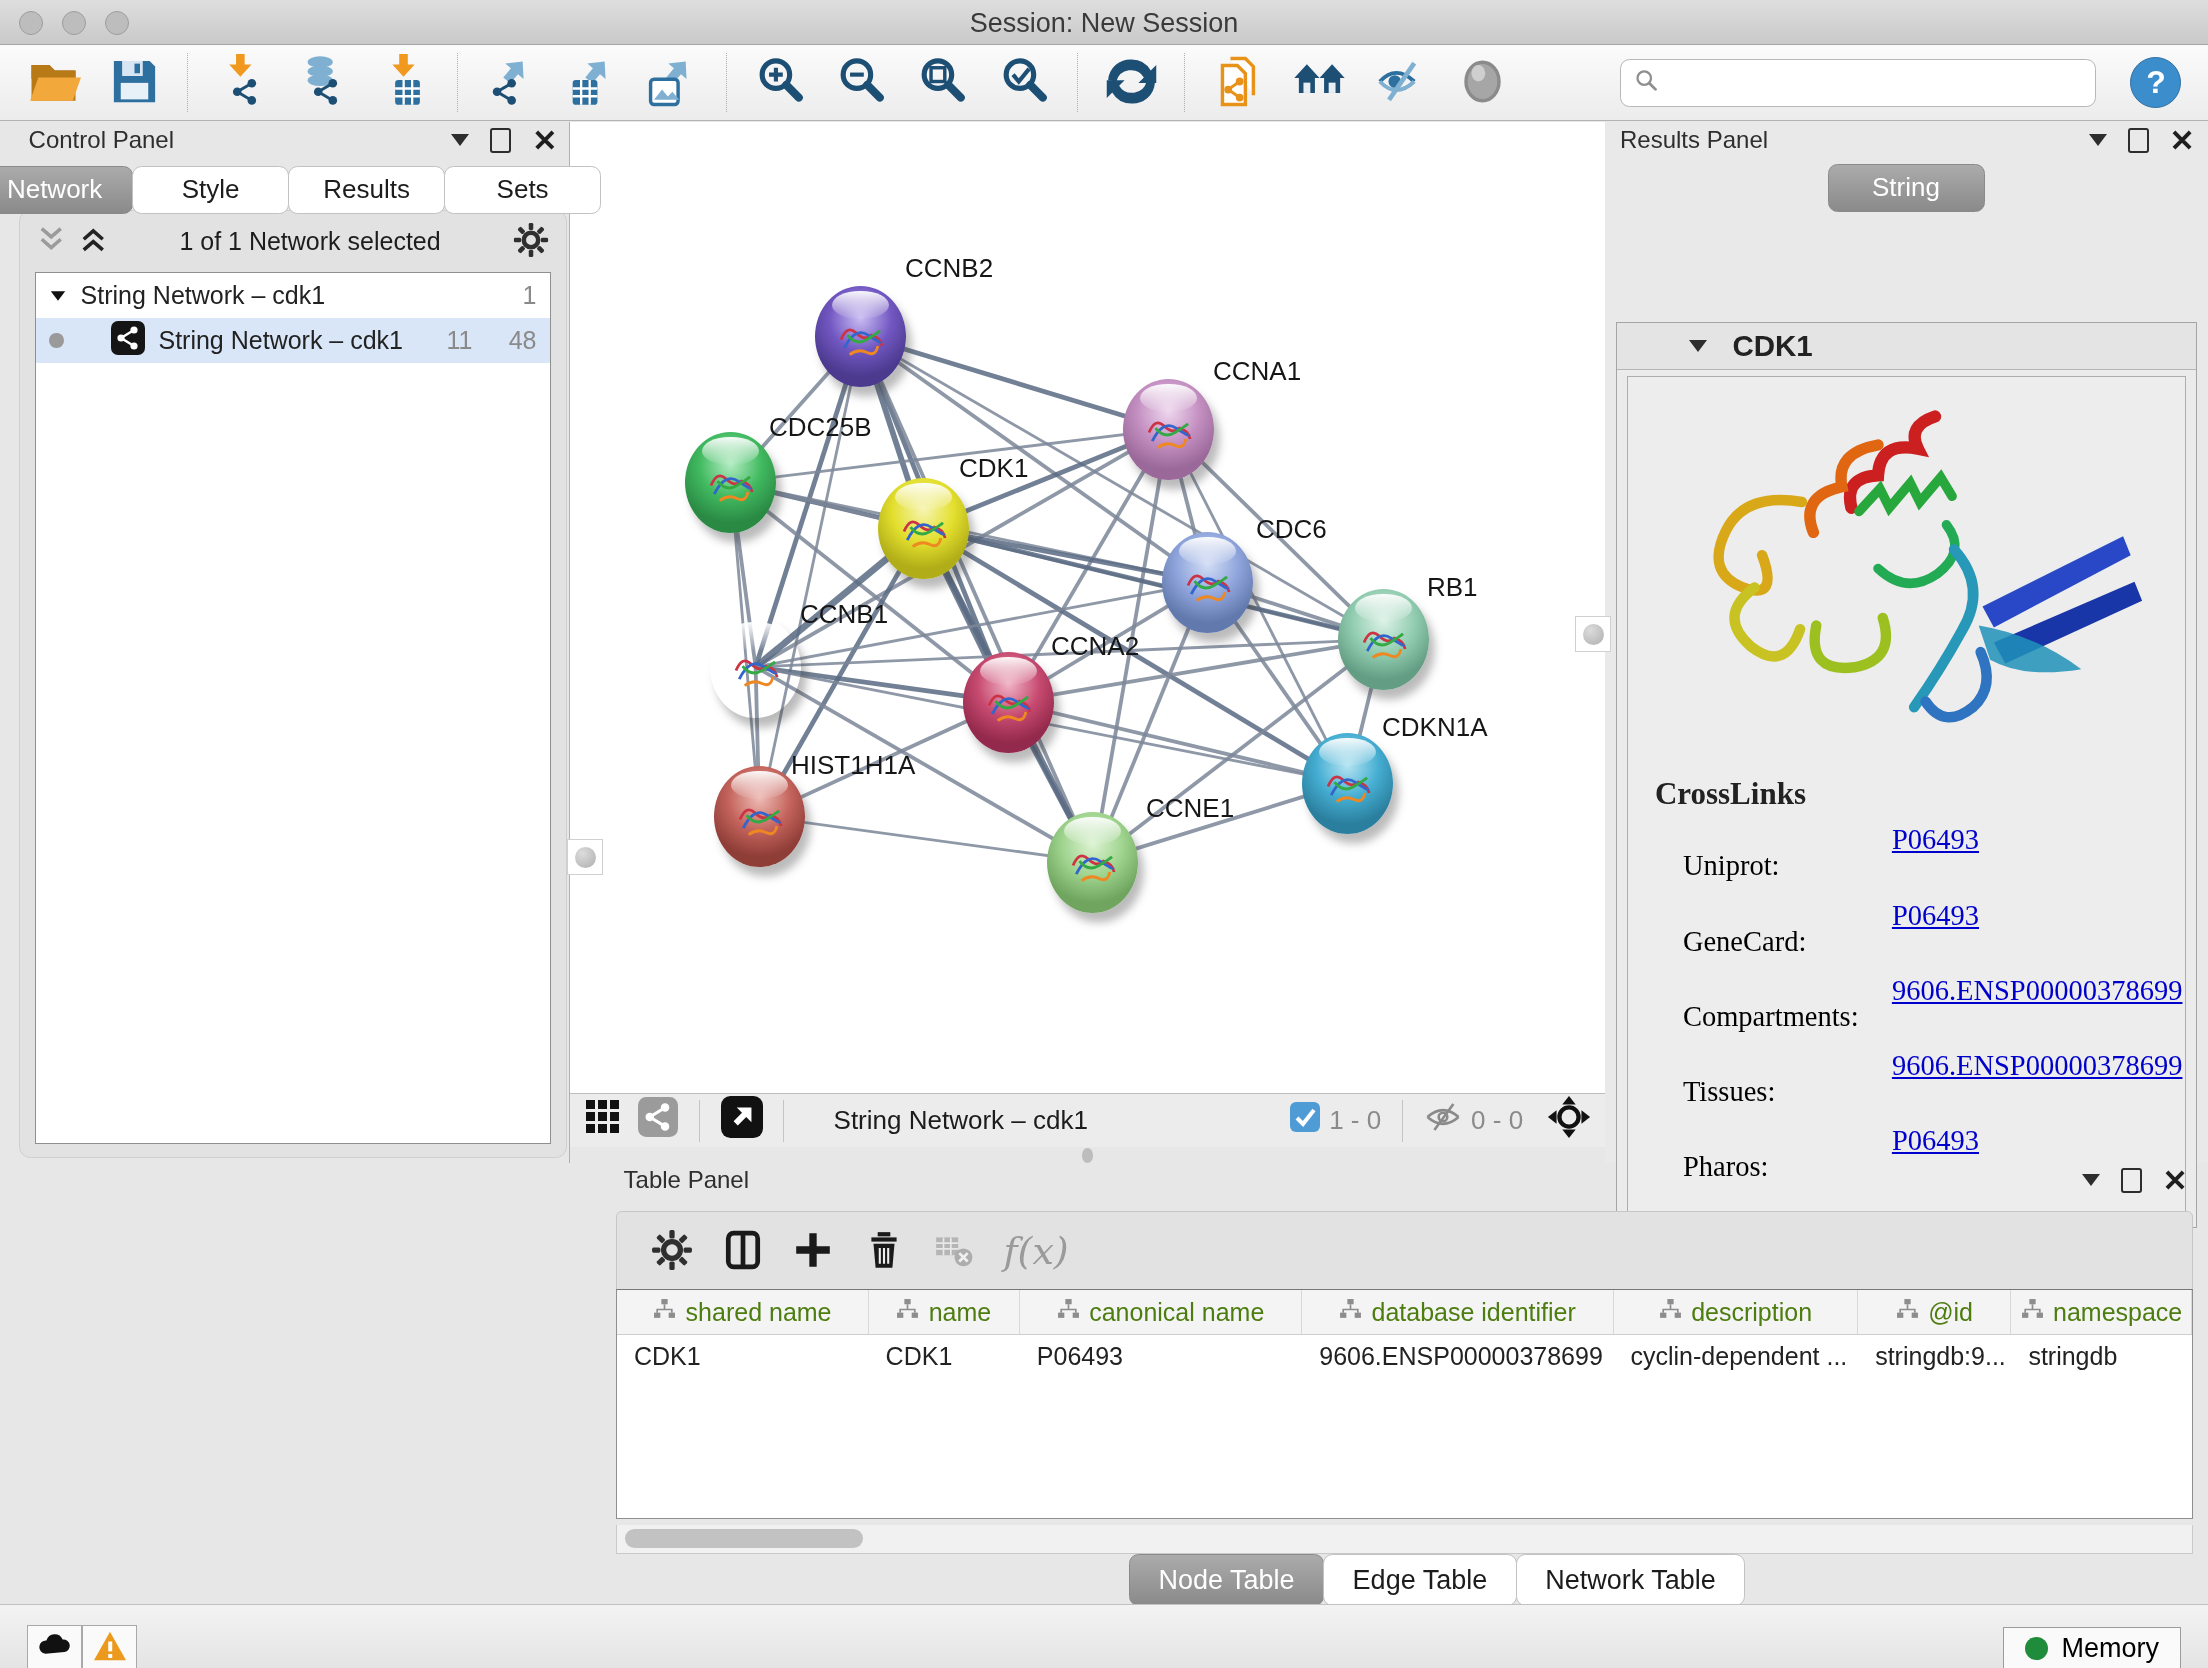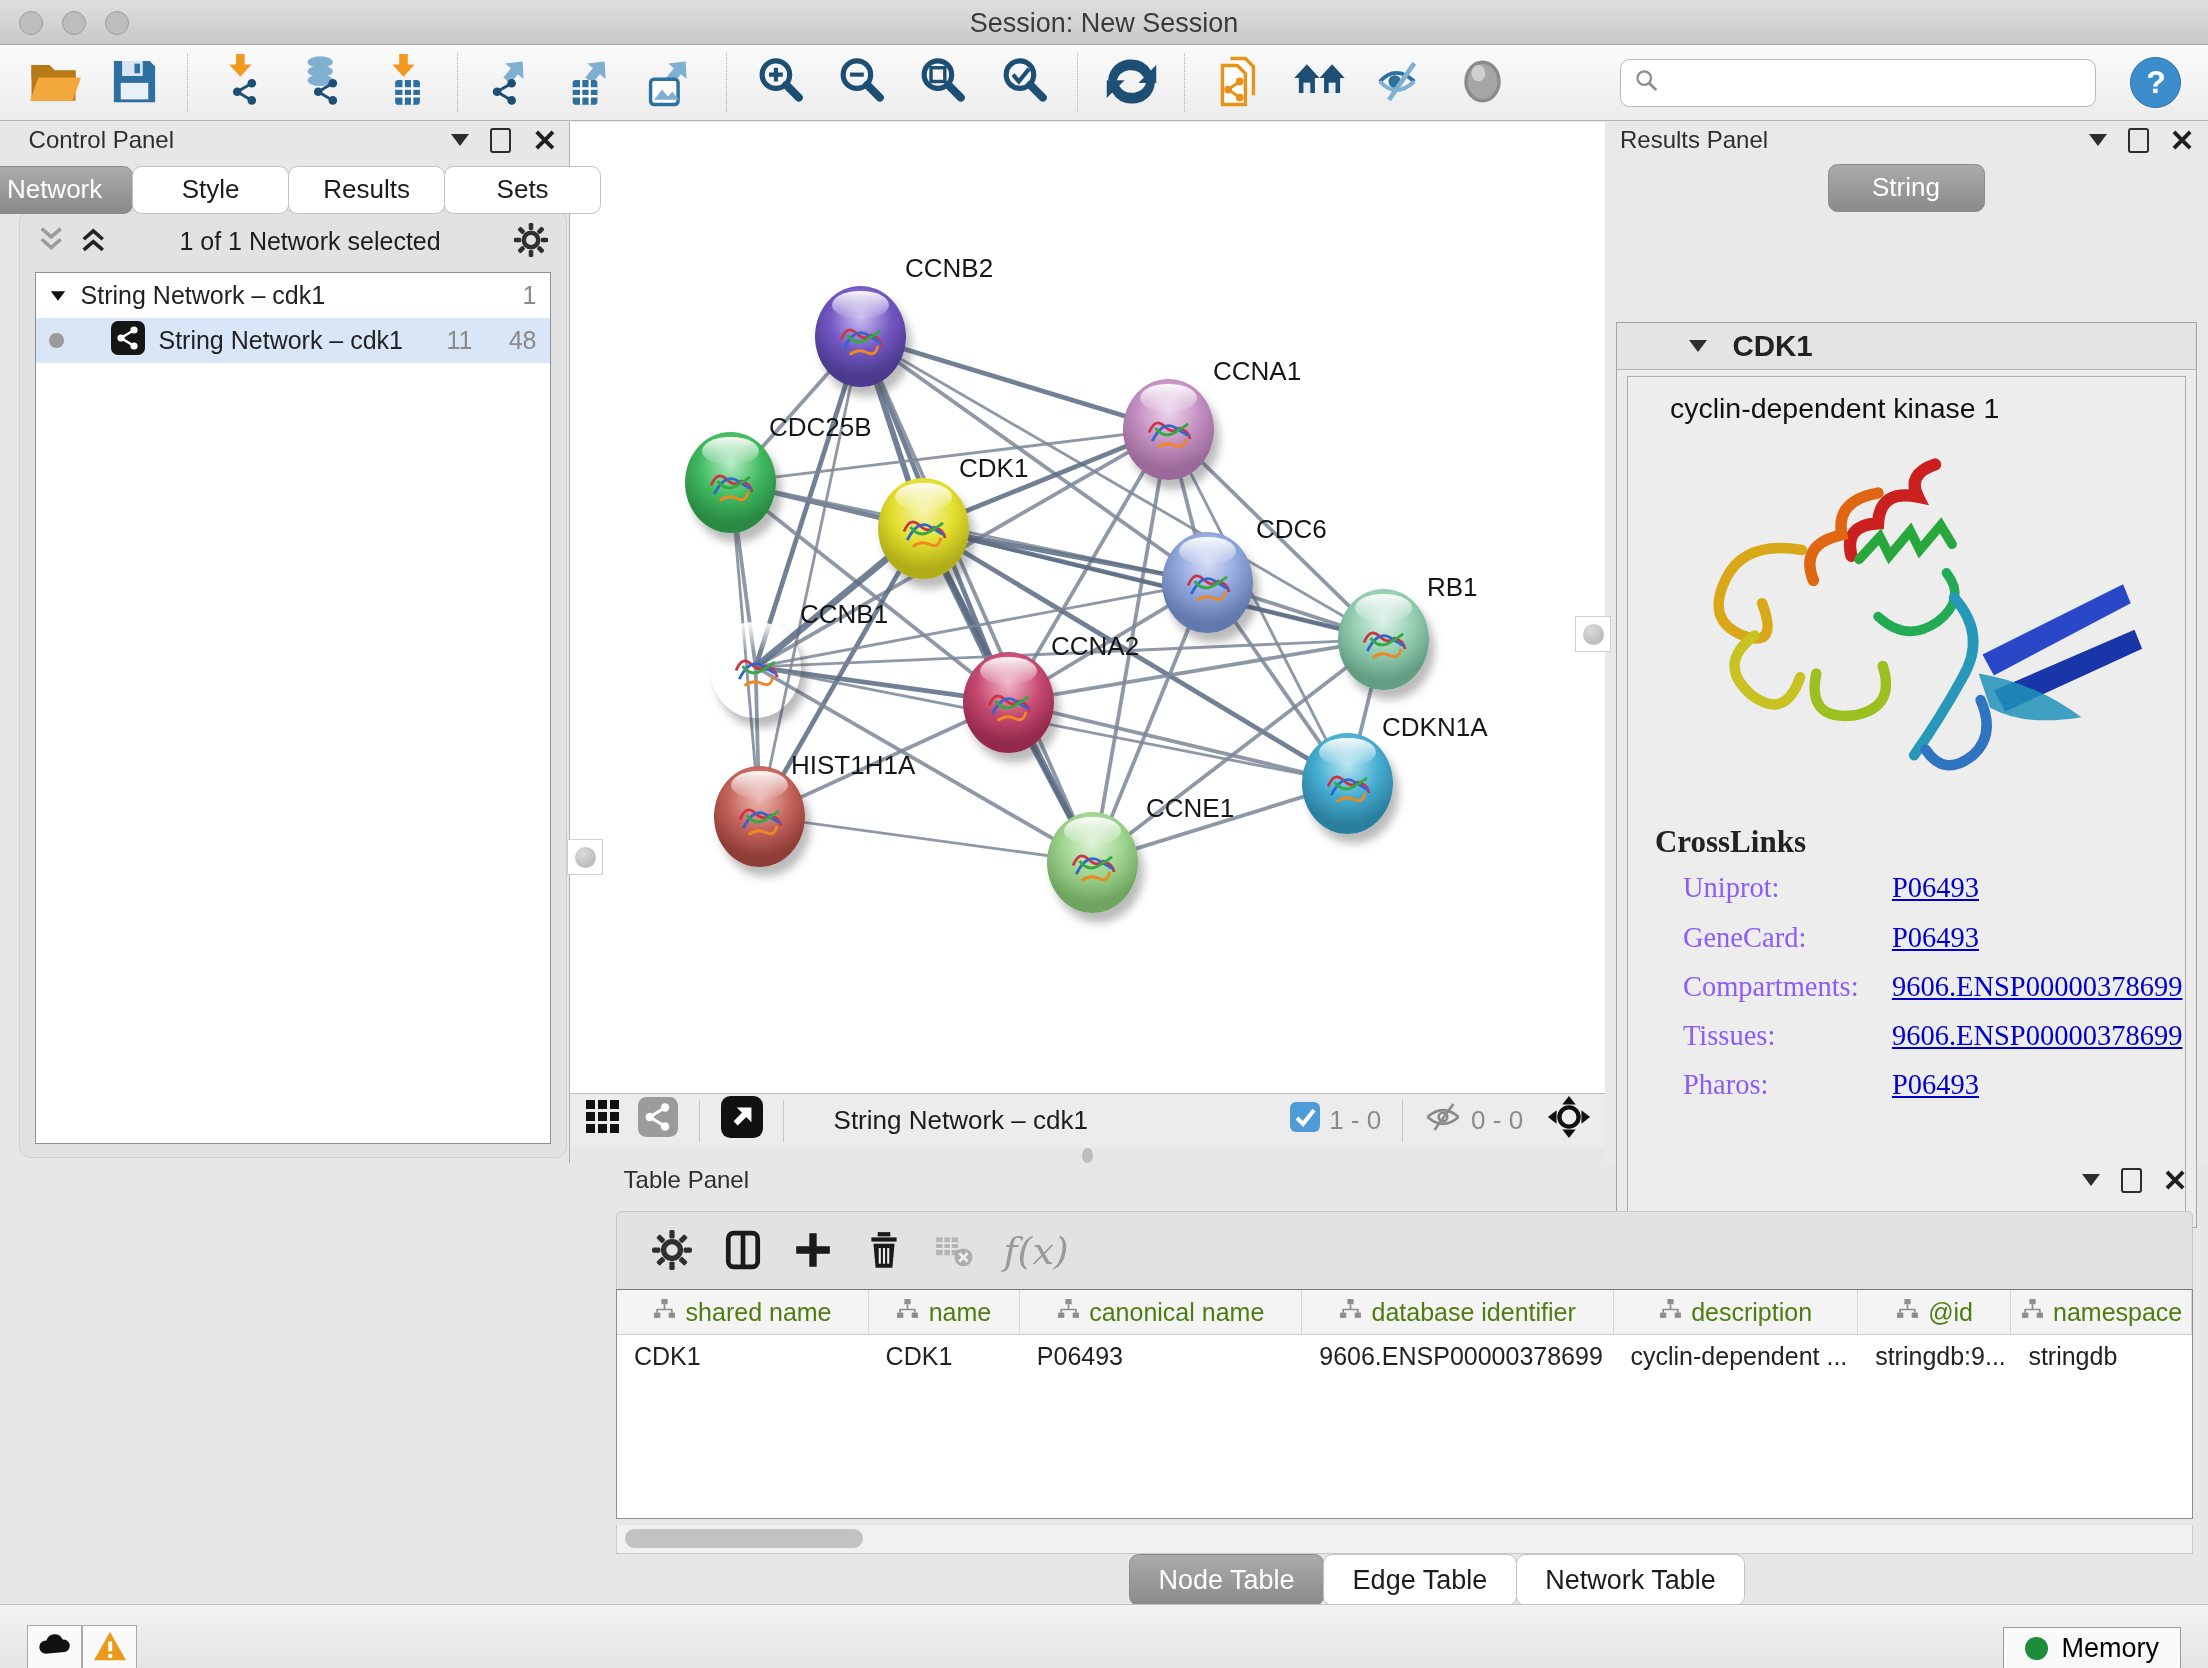--- a/index.html
+++ b/index.html
@@ -74,21 +74,21 @@
   .rcard.btns{top:89px;height:107px;display:flex;align-items:center;justify-content:center;gap:38px;}
   .rbtn{background:#fff;border:1px solid #bdbdbd;border-radius:8.6px;font-size:27px;padding:9.5px 32px;color:#111;}
   .rcard.entry{top:200px;height:904px;}
   .ehdr{height:46px;display:flex;align-items:center;gap:25px;padding-left:72px;font-size:29.5px;font-weight:bold;
         background:#e4e4e4;border-bottom:1px solid #b5b5b5;}
   .einner{position:absolute;left:9.5px;right:9.5px;top:53px;bottom:11.4px;border:1px solid #adadad;background:#ededed;overflow:hidden;}
   .edesc{font-size:28.5px;padding:15px 0 0 42px;color:#111;}
   .structure{display:block;margin:11.4px auto 0 auto;}
   .xl-title{font-family:"Liberation Serif",serif;font-weight:bold;font-size:31px;padding:7.6px 0 3.8px 27px;}
   .xl-row{display:flex;font-family:"Liberation Serif",serif;font-size:28.5px;padding:8.6px 0 8.6px 55px;}
-  .xl-row .l{width:209px;color:#8b5cf6;}
+  .xl-row .l{width:209px;color:#000000;margin-top:26px;}
   .xl-row a{color:#0000cc;text-decoration:underline;}
   
   .table-panel{position:absolute;left:616px;top:1162px;width:1585px;height:419px;}
   .tp-toolbar{position:absolute;left:0;right:7.6px;top:49px;height:78px;background:#e2e2e2;
      border:1px solid #c6c6c6;border-radius:5.7px 5.7px 0 0;display:flex;align-items:center;gap:28.5px;padding-left:34px;}
   .tp-toolbar svg{width:42px;height:42px;}
   .fx{font-family:"DejaVu Serif",serif;font-style:italic;font-size:38px;color:#9a9a9a;}
   .ttable{position:absolute;left:0;right:7.6px;top:127px;height:228px;background:#fff;
      border:1px solid #8f8f8f;border-top:1.9px solid #777;overflow:hidden;}
   .thead{display:flex;background:#f4f4f4;border-bottom:1px solid #cfcfcf;height:44px;}
@@ -601,21 +601,20 @@
   </div>
   <div class="tabrow" style="position:relative;z-index:2;margin-top:5.7px;">
     <div class="tab sel">String</div>
   </div>
   <div class="rcard entry">
     <div class="ehdr">
       <span class="tri"></span>
       <span>CDK1</span>
     </div>
     <div class="einner">
-      <div class="edesc">cyclin-dependent kinase 1</div>
       <svg class="structure" width="533" height="380" viewBox="0 0 560 400">
         <g fill="none" stroke-linecap="round">
           <path d="M310 30 q-30 10 -18 34 q-40 -8 -42 28 q-36 2 -28 34" stroke="#cc2020" stroke-width="13"></path>
           <path d="M250 60 q-45 8 -38 44 q-45 10 -30 48" stroke="#e06612" stroke-width="12"></path>
           <path d="M170 120 q-60 -10 -80 30 q-22 44 18 60 q38 14 20 -34" stroke="#d8a818" stroke-width="11"></path>
           <path d="M120 210 q-40 30 -4 62 q36 28 52 -18" stroke="#c8c222" stroke-width="11"></path>
           <path d="M185 250 q-10 50 40 44 q44 -8 30 -52" stroke="#9cc020" stroke-width="11"></path>
           <path d="M230 130 l22 -24 l10 20 l22 -26 l10 20 l22 -26 l12 20" stroke="#28a83c" stroke-width="10"></path>
           <path d="M250 190 q30 28 62 6 q32 -24 10 -52" stroke="#22aa55" stroke-width="10"></path>
           <path d="M330 170 q36 40 8 86 q-22 40 -50 80" stroke="#2898b8" stroke-width="11"></path>

